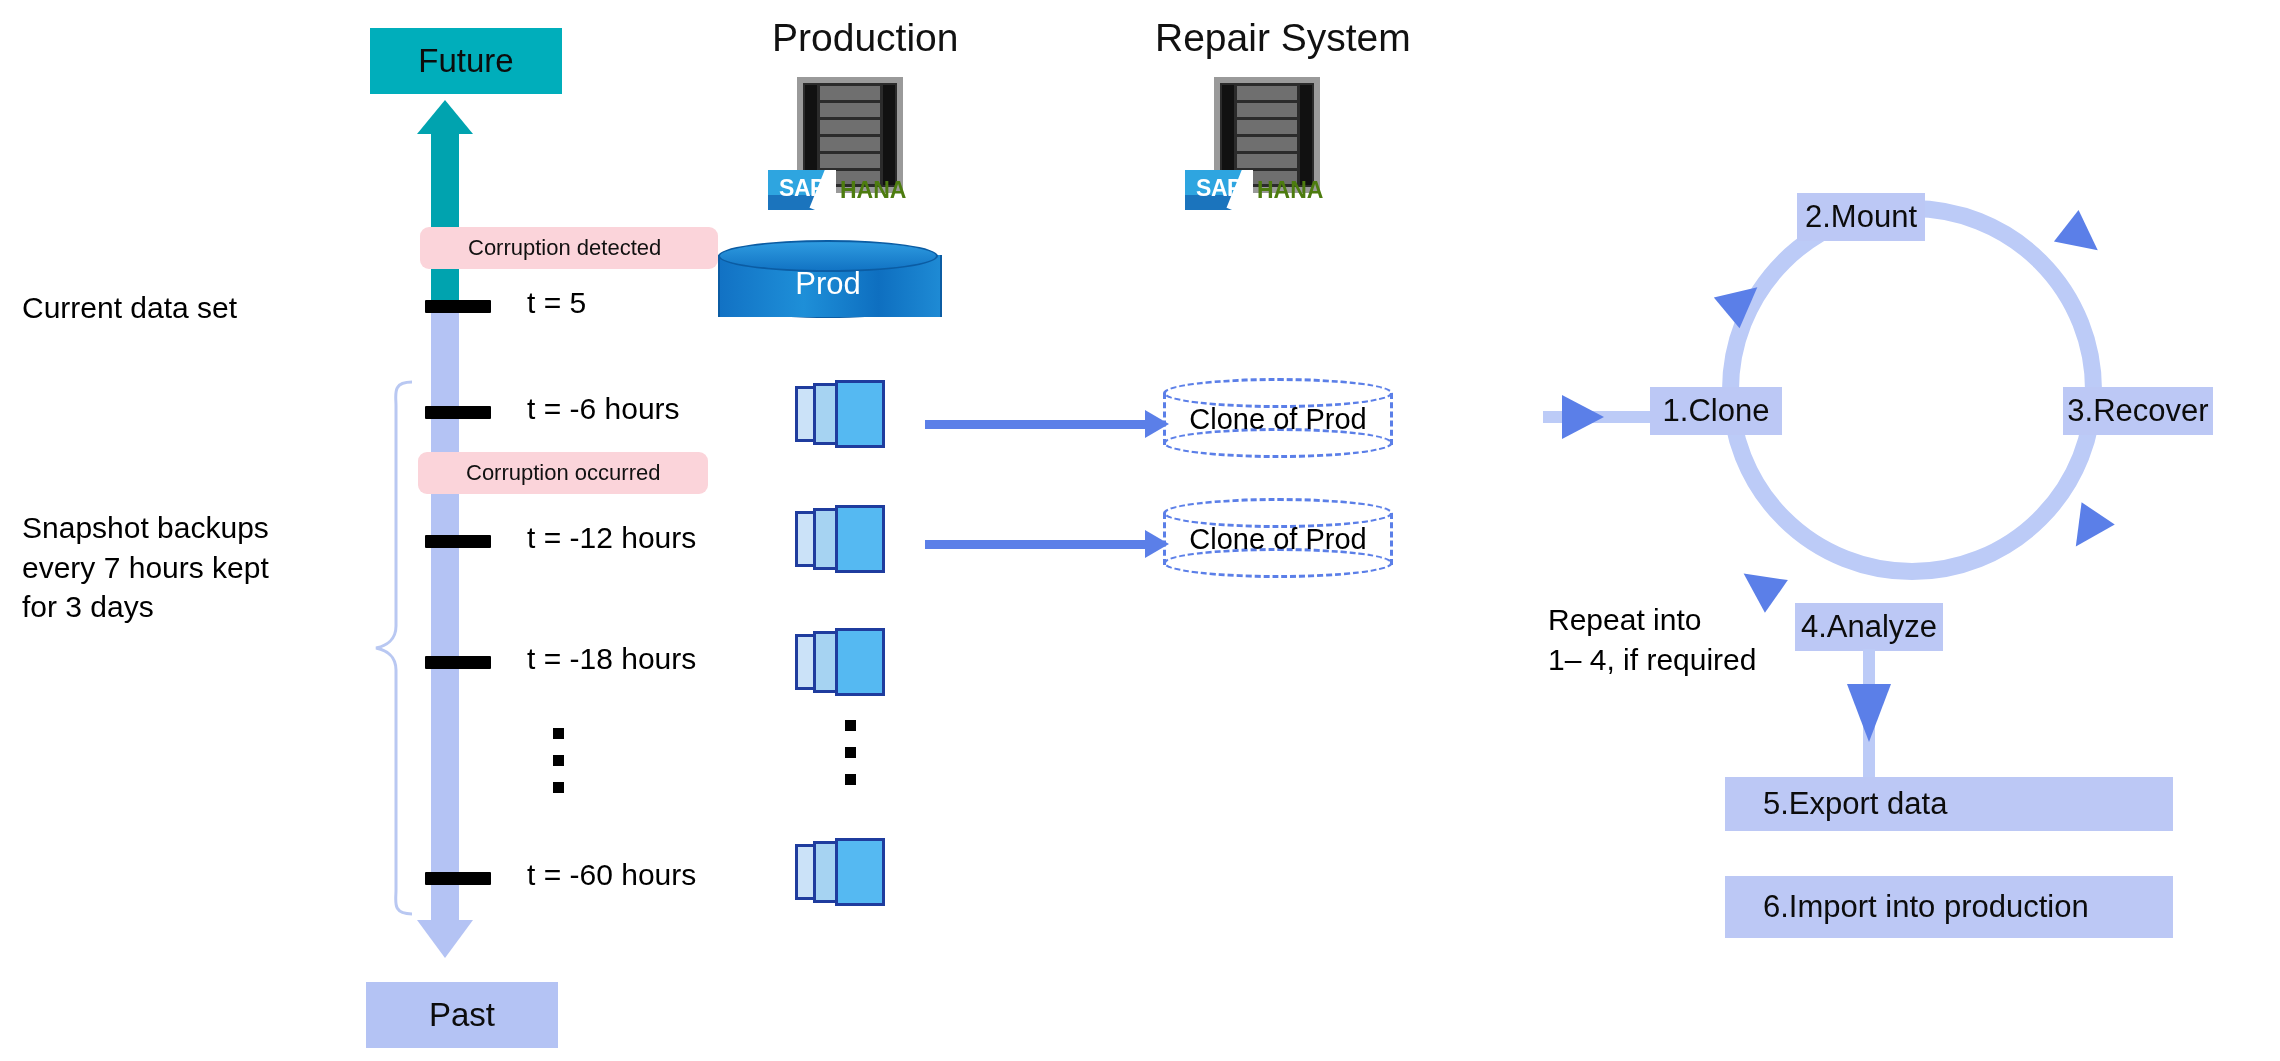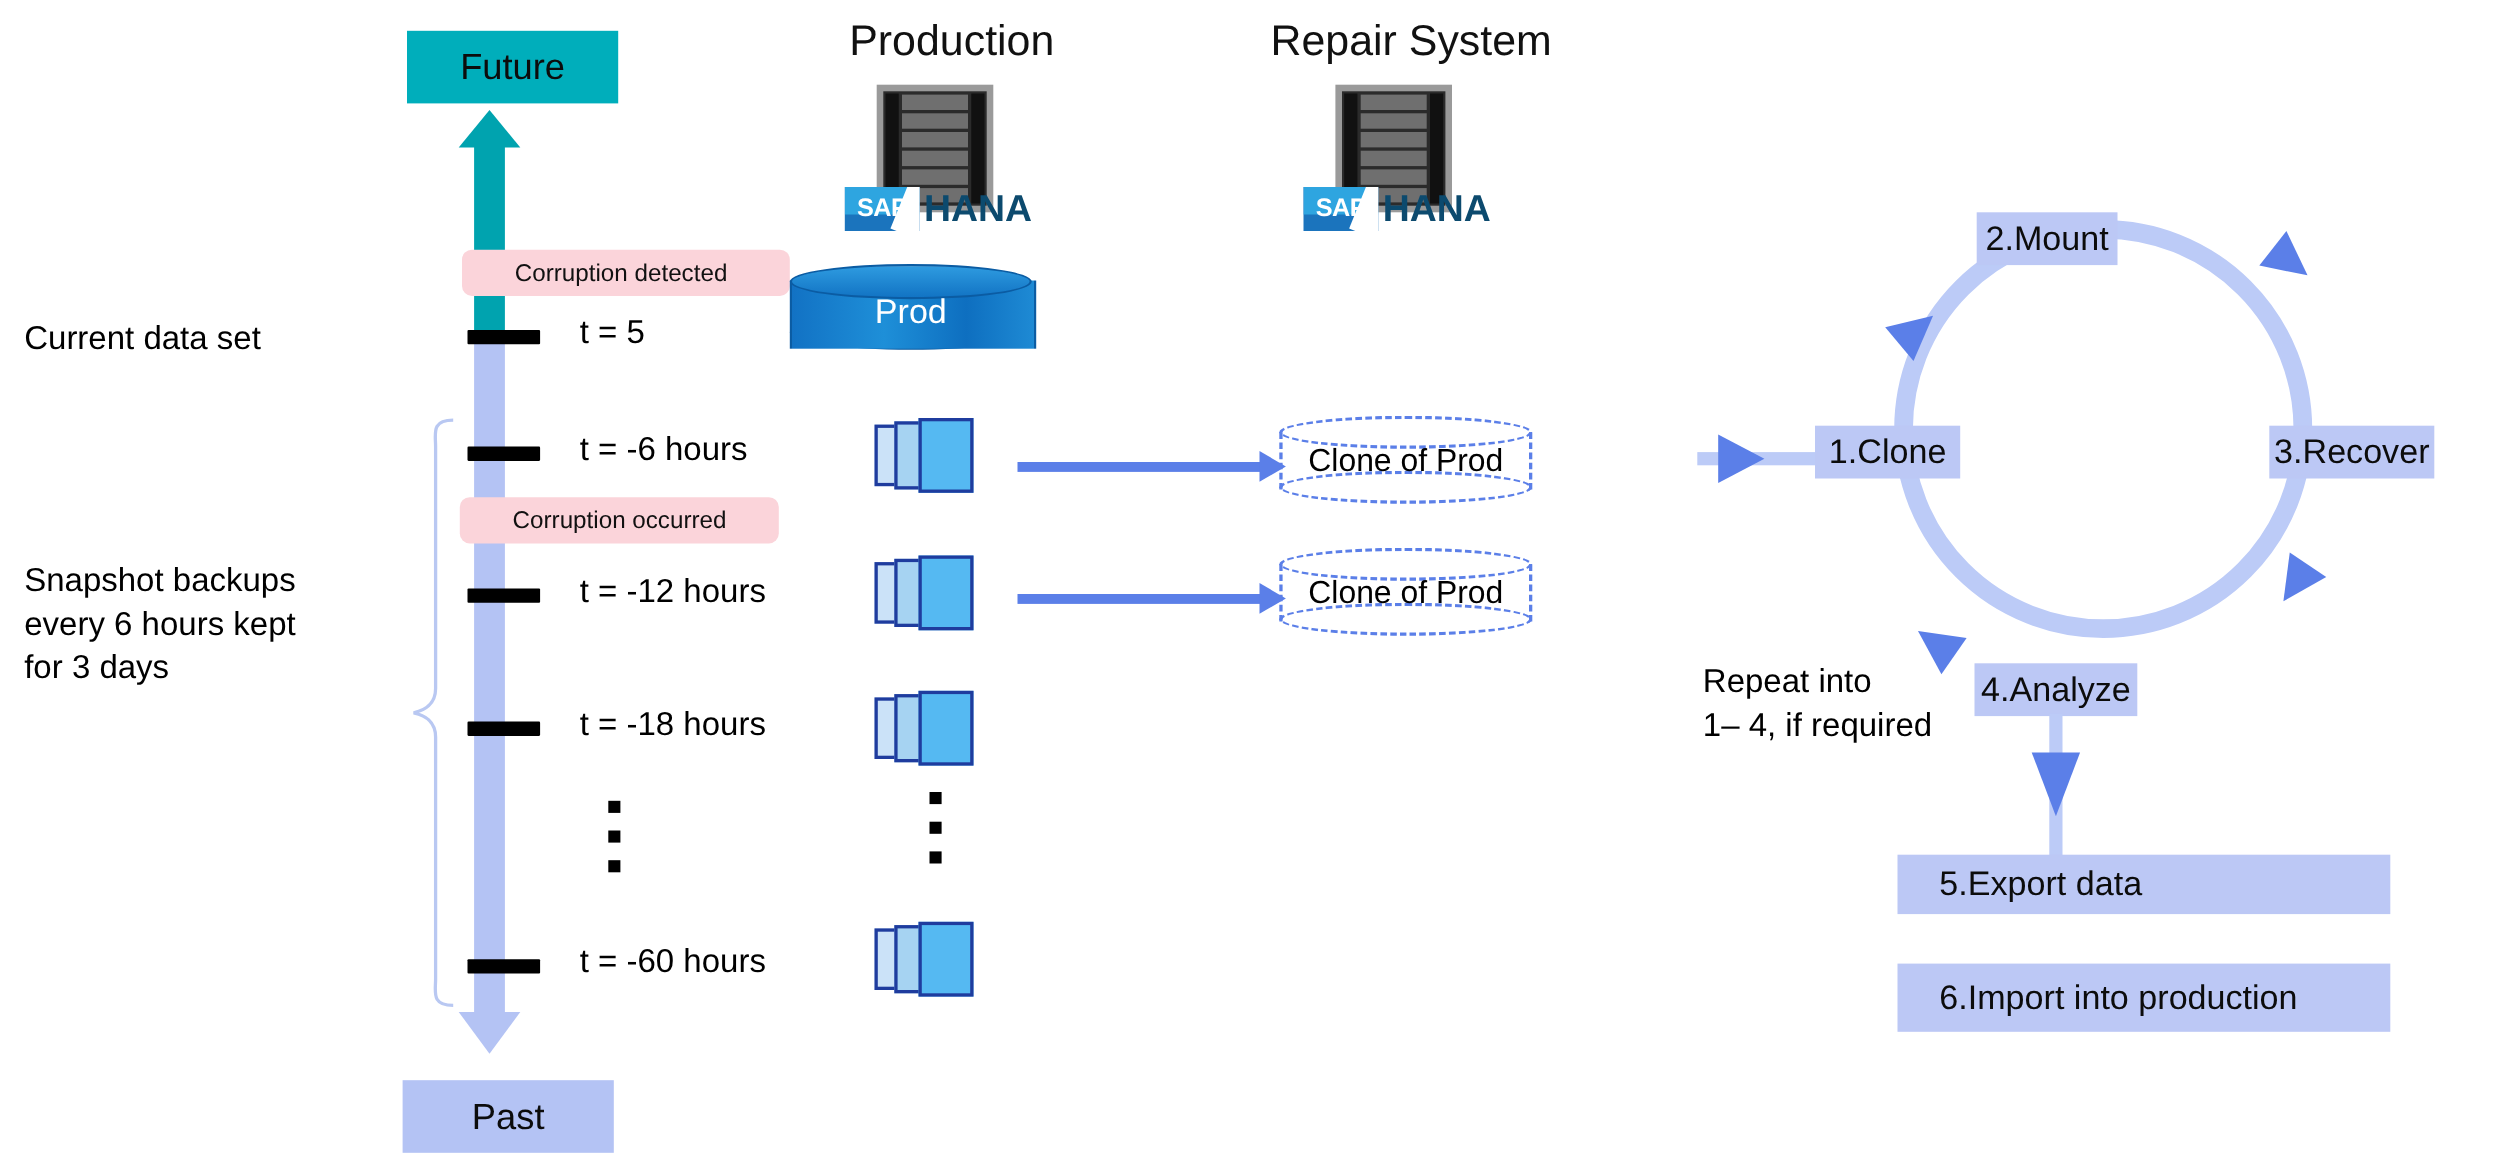--- a/index.html
+++ b/index.html
@@ -33,21 +33,21 @@
 
   
   .hana{position:absolute;display:flex;align-items:stretch;margin-top:40px;}
   .hana .sapbox{position:relative;width:68px;background:#1B74BD;overflow:hidden;}
   .hana .sapbox .topband{position:absolute;left:0;top:0;right:0;height:62%;
         background:#2EA5E0;}
   .hana .sapbox .slash{position:absolute;right:-16px;top:-6px;width:34px;height:130%;
         background:#fff;transform:rotate(22deg);}
   .hana .sapbox .sapw{position:absolute;left:0;right:0;top:5px;text-align:center;
         font-size:23px;font-weight:bold;color:#fff;letter-spacing:-.5px;z-index:3;}
-  .hana .hanaw{font-size:34px;font-weight:bold;color:#0c4a6e;padding-left:4px;
+  .hana .hanaw{font-size:23px;font-weight:bold;color:#4d7c0f;padding-left:4px;
         line-height:1;display:flex;align-items:center;}
 
   
   #prod-cyl{left:718px;top:240px;width:220px;height:84px;}
   #prod-cyl .body{position:absolute;left:0;top:15px;width:100%;height:62px;
         background:linear-gradient(90deg,#1272C4 0%,#1E8FD8 38%,#0E6FC0 72%,#1E8AD4 100%);
         border-left:2px solid #0B5CA3;border-right:2px solid #0B5CA3;}
   #prod-cyl .top{position:absolute;left:0;top:0;width:100%;height:32px;border-radius:50%;
         background:linear-gradient(180deg,#2E9BE0,#1274C4);border:2px solid #0B5CA3;
         box-sizing:border-box;}
@@ -138,21 +138,21 @@
 <div class="abs" style="left:845px;top:720px;width:14px;height:70px;">
   <span class="sqdot" style="left:0;top:0;"></span>
   <span class="sqdot" style="left:0;top:27px;"></span>
   <span class="sqdot" style="left:0;top:54px;"></span>
 </div>
 
 <div class="abs lefttext" style="left:22px;top:288px;">Current data set</div>
 
 <div class="abs lefttext" style="left:22px;top:508px;width:330px;">
   <div>Snapshot backups</div>
-  <div>every 6 hours kept</div>
+  <div>every 7 hours kept</div>
   <div>for 3 days</div>
 </div>
 
 <svg id="brace" width="60" height="540">
   <path d="M 52 4 C 32 4 36 16 36 28 L 36 248 C 36 262 26 268 16 270
            C 26 272 36 278 36 292 L 36 512 C 36 524 32 536 52 536" fill="none" stroke="#B9C8F2" stroke-width="3"></path>
 </svg>
 
 <div class="abs caption" style="left:772px;top:16px;">Production</div>
 

